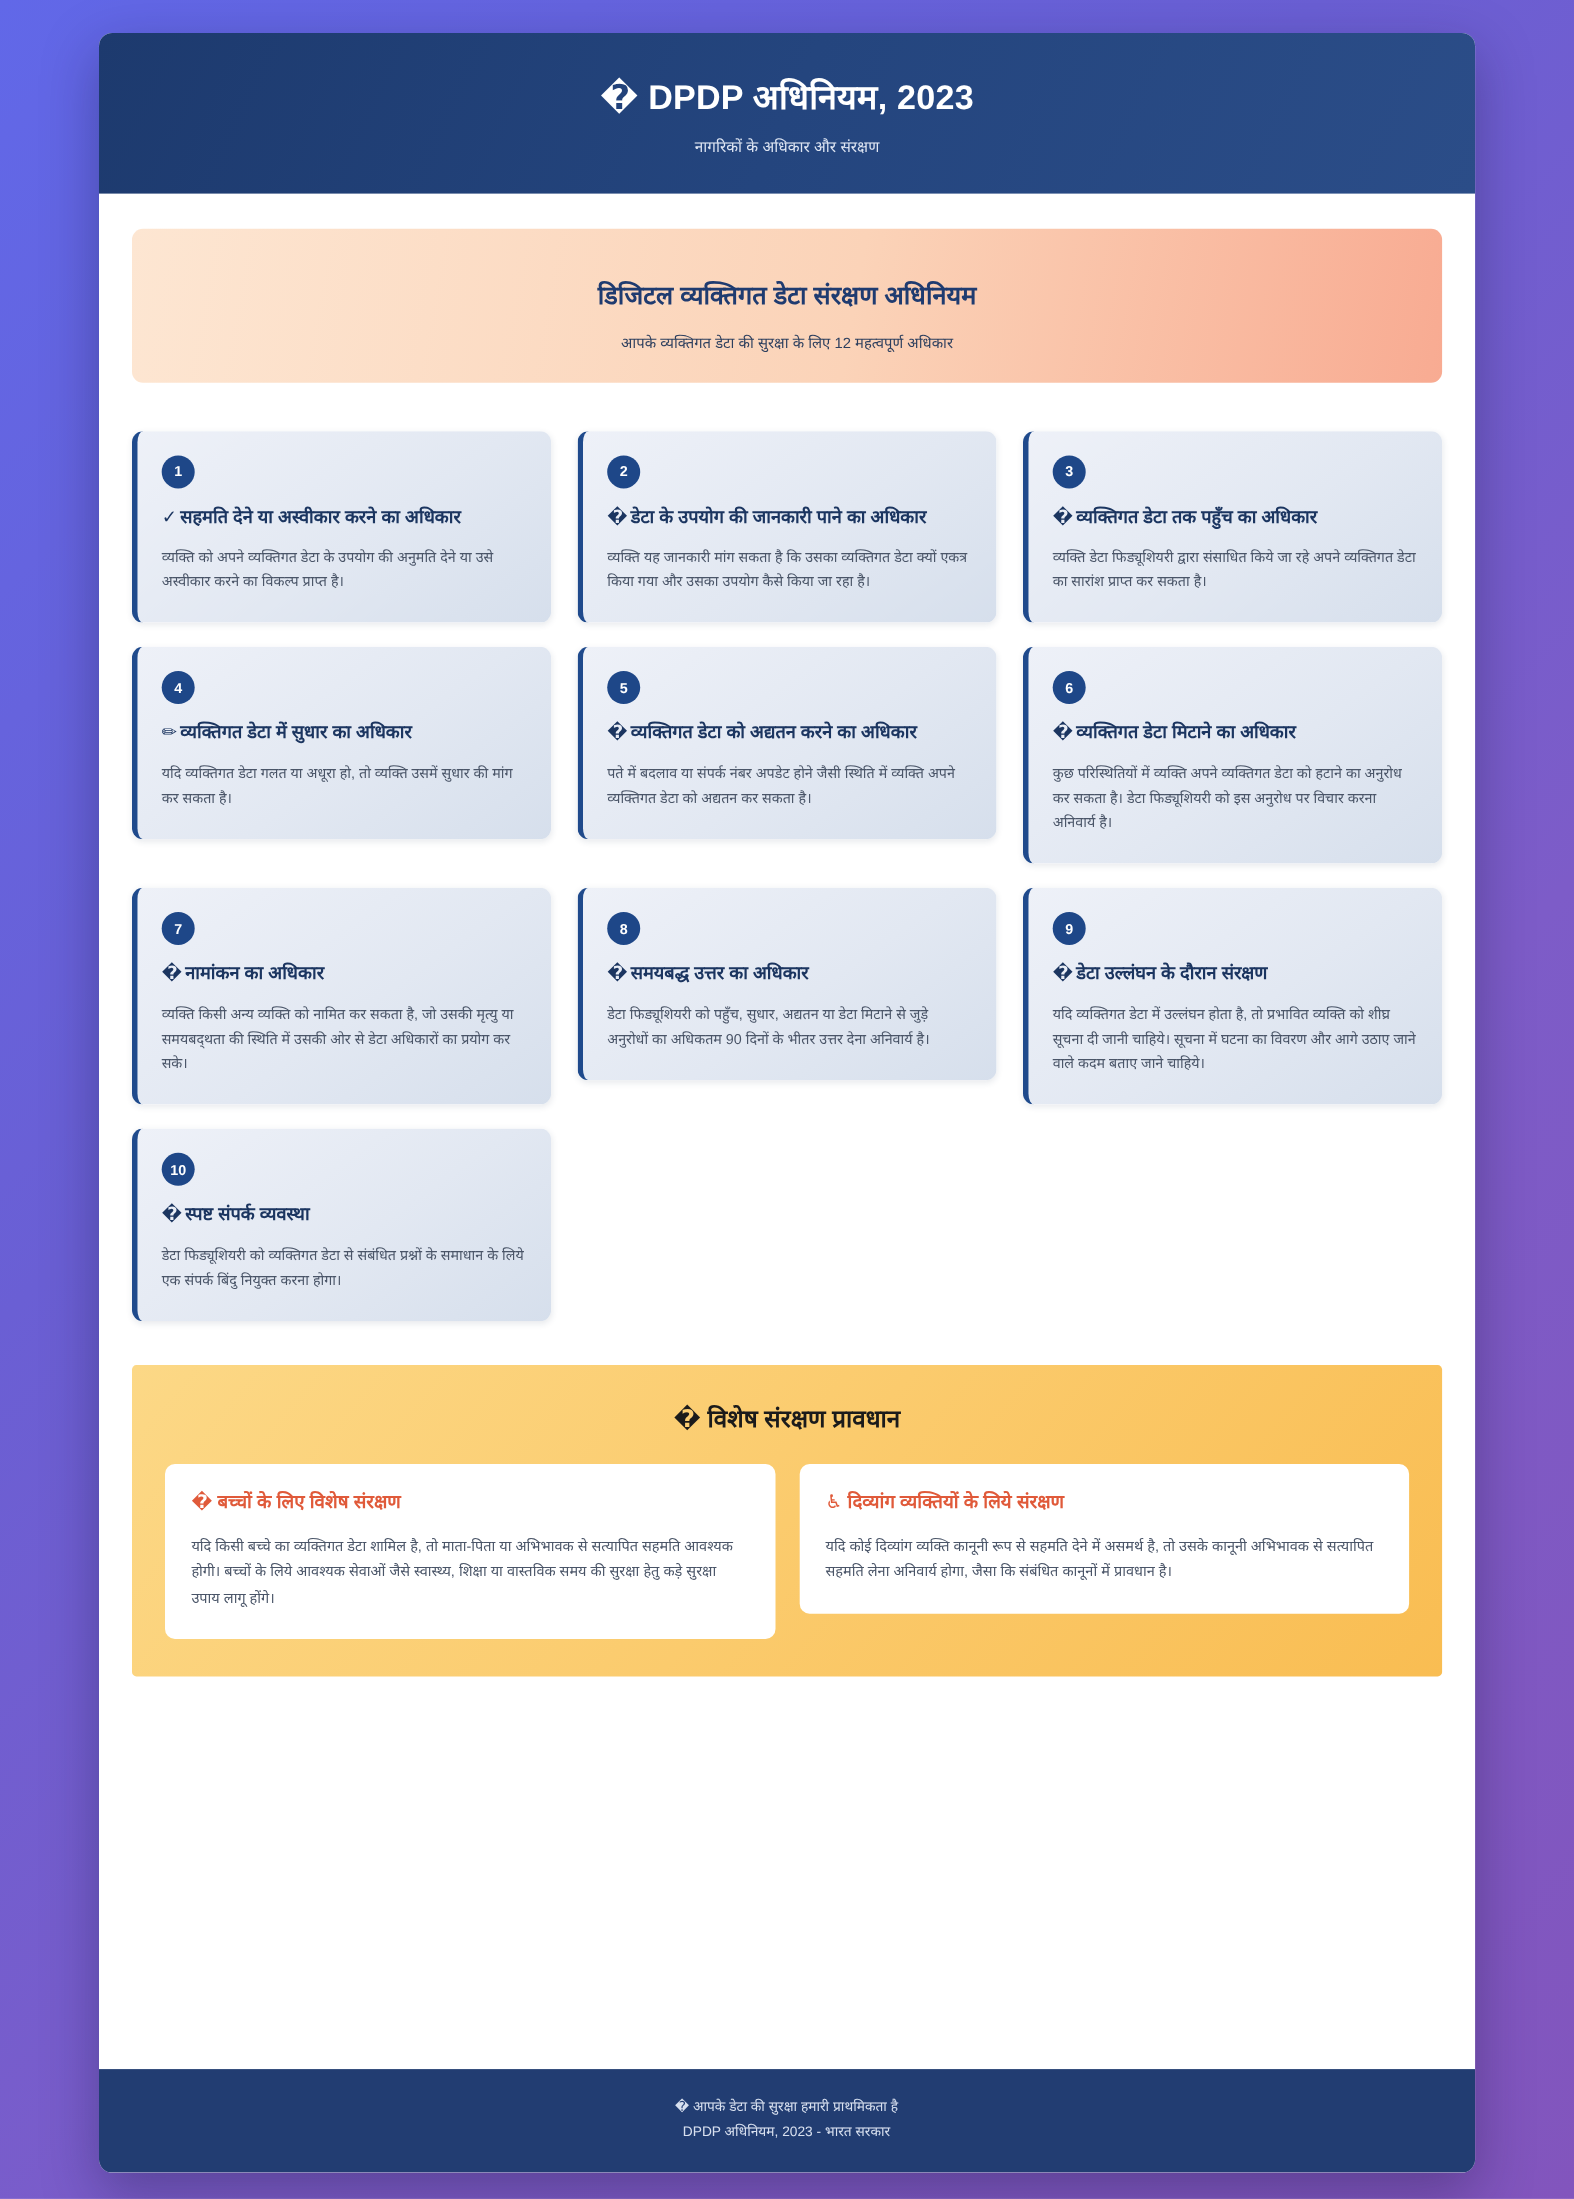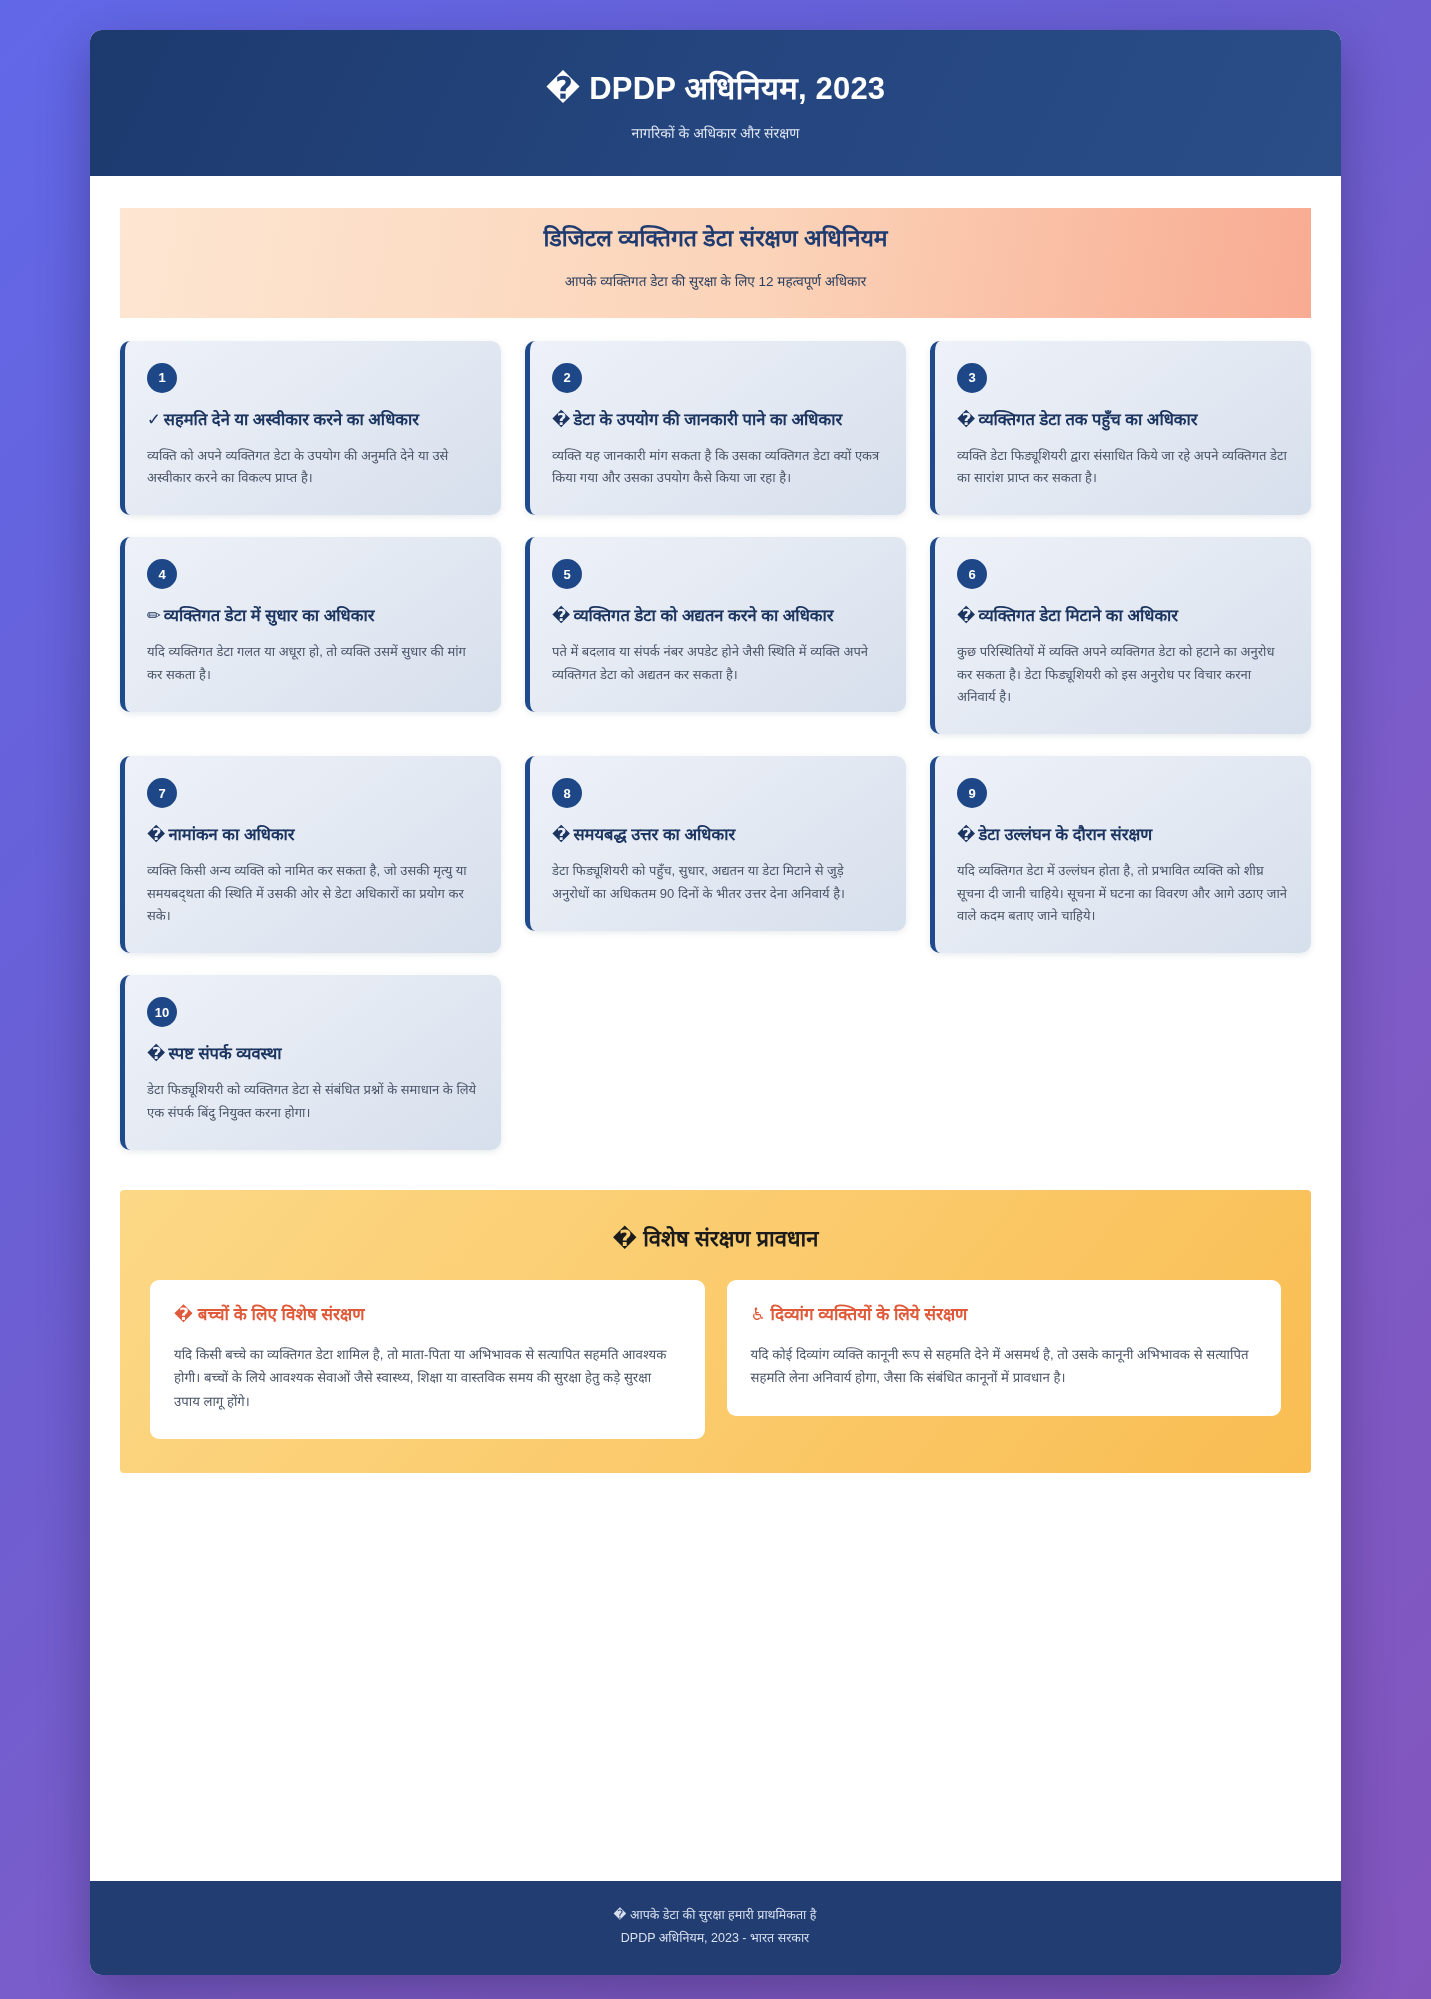--- a/index.html
+++ b/index.html
@@ -51,24 +51,24 @@
 
   
   .body-area {
     padding: 32px 30px 0 30px;
     flex: 1;
   }
 
   
   .intro-banner {
     background: linear-gradient(100deg, #fde6d2 0%, #fbd3b8 55%, #f8ab92 100%);
-    border-radius: 0;
-    padding: 16px 24px 28px 24px;
-    text-align: center;
-    margin-bottom: 23px;
+    border-radius: 10px;
+    padding: 46px 24px 28px 24px;
+    text-align: center;
+    margin-bottom: 44px;
   }
   .intro-title {
     color: #1f3b70;
     font-size: 23px;
     font-weight: bold;
     line-height: 1.3;
   }
   .intro-sub {
     color: #2d3f5e;
     font-size: 13.5px;

